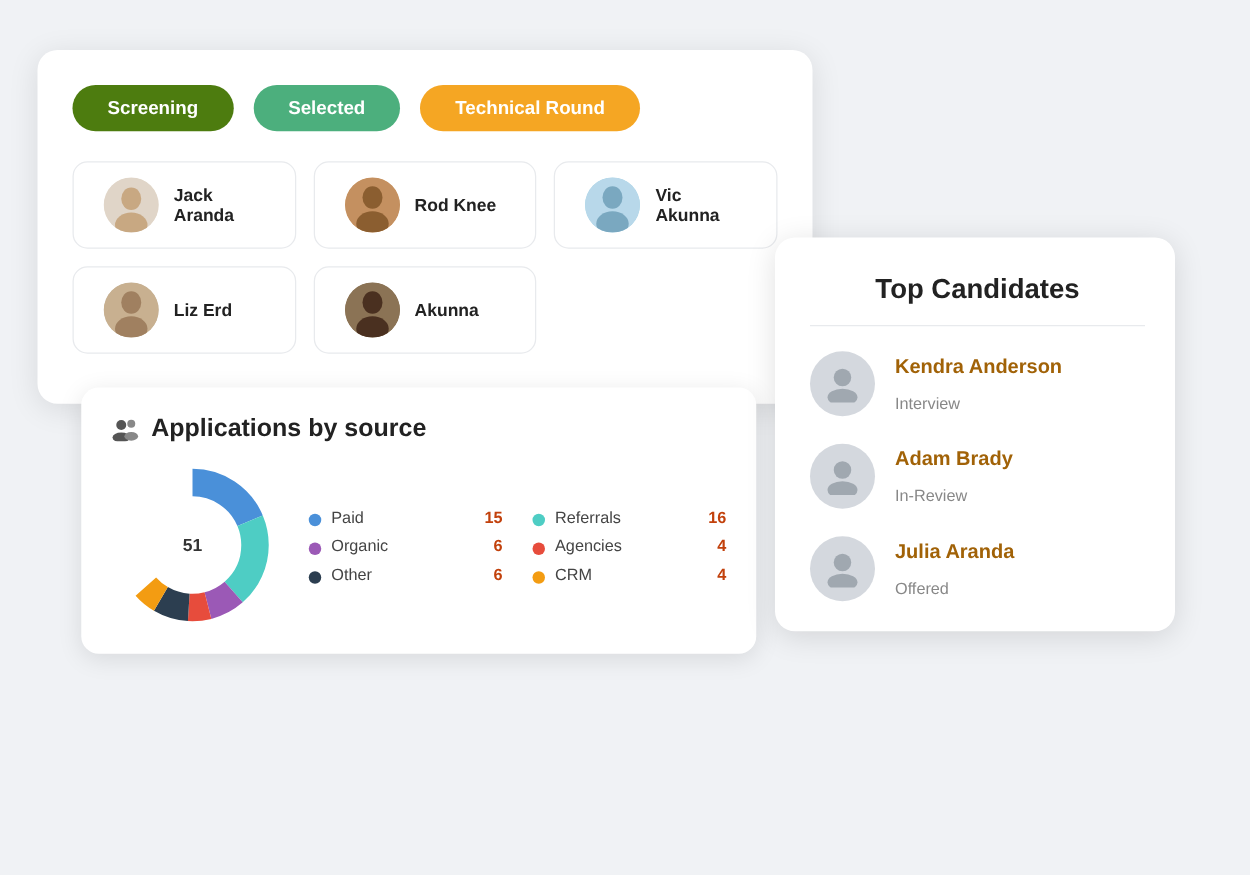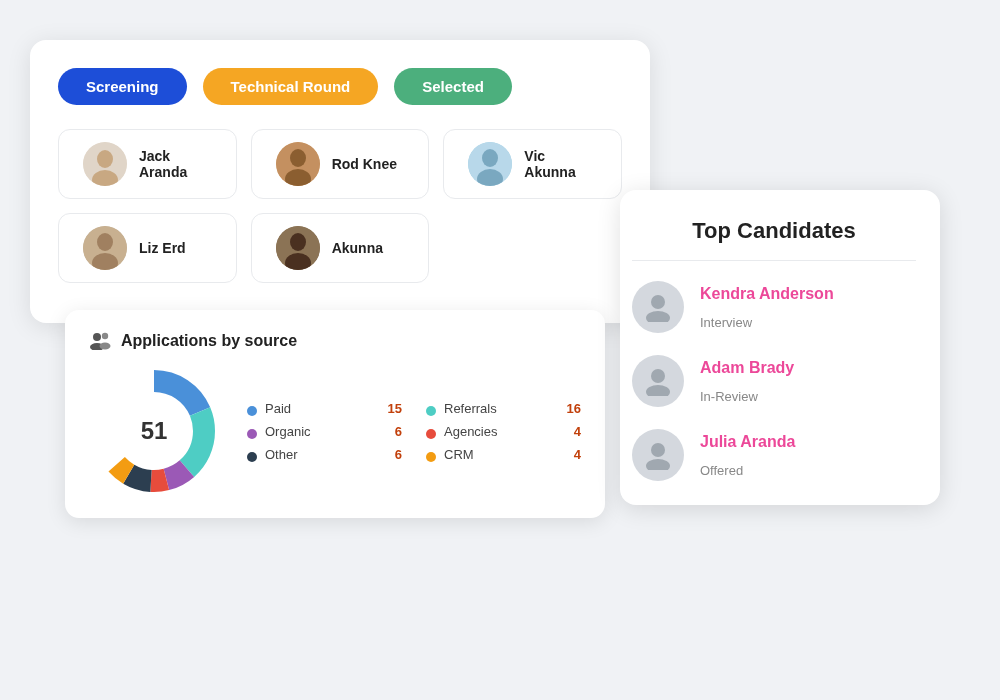--- a/index.html
+++ b/index.html
@@ -32,21 +32,21 @@
     }
     .stage-btn {
       padding: 10px 28px;
       border-radius: 24px;
       border: none;
       font-size: 15px;
       font-weight: 600;
       cursor: pointer;
       color: #fff;
     }
-    .stage-btn.screening { background: #1d4ed8; }
+    .stage-btn.screening { background: #4d7c0f; }
     .stage-btn.technical { background: #f5a623; }
     .stage-btn.selected  { background: #4caf7d; }
 
     
     .candidates-grid {
       display: grid;
       grid-template-columns: repeat(3, 1fr);
       gap: 14px;
       margin-bottom: 20px;
     }
@@ -92,42 +92,42 @@
       width: 540px;
       background: #fff;
       border-radius: 14px;
       padding: 22px 24px;
       box-shadow: 0 4px 20px rgba(0,0,0,0.10);
     }
     .apps-title {
       display: flex;
       align-items: center;
       gap: 10px;
-      font-size: 16px;
+      font-size: 20px;
       font-weight: 700;
       color: #222;
       margin-bottom: 16px;
     }
     .apps-content {
       display: flex;
       align-items: center;
       gap: 28px;
     }
     .donut-wrapper {
       position: relative;
       width: 130px;
       height: 130px;
       flex-shrink: 0;
     }
     .donut-center {
       position: absolute;
       top: 50%;
       left: 50%;
       transform: translate(-50%, -50%);
-      font-size: 24px;
+      font-size: 14px;
       font-weight: 700;
       color: #333;
     }
     .legend {
       display: grid;
       grid-template-columns: 1fr 1fr;
       gap: 8px 24px;
       flex: 1;
     }
     .legend-item {
@@ -153,21 +153,21 @@
     }
 
     
     .top-card {
       position: absolute;
       top: 190px;
       left: 620px;
       width: 320px;
       background: #fff;
       border-radius: 16px;
-      padding: 28px 24px 24px 12px;
+      padding: 28px 24px 24px 28px;
       box-shadow: 0 4px 24px rgba(0,0,0,0.12);
     }
     .top-card-title {
       font-size: 22px;
       font-weight: 700;
       color: #222;
       margin-bottom: 16px;
       text-align: center;
     }
     .divider {
@@ -189,37 +189,37 @@
       background: #d4d8de;
       display: flex;
       align-items: center;
       justify-content: center;
       flex-shrink: 0;
     }
     .ghost-avatar svg { width: 30px; height: 30px; }
     .candidate-info .cname {
       font-size: 16px;
       font-weight: 700;
-      color: #ec4899;
+      color: #a16207;
     }
     .candidate-info .cstatus {
       font-size: 13px;
       color: #888;
       margin-top: 12px;
     }
   </style>
 </head>
 <body>
 
 <div class="main-card">
 
   <div class="stages-row">
     <button class="stage-btn screening">Screening</button>
+    <button class="stage-btn selected">Selected</button>
     <button class="stage-btn technical">Technical Round</button>
-    <button class="stage-btn selected">Selected</button>
   </div>
 
   <div class="candidates-grid">
 
     <div class="candidate-card">
       <div class="candidate-avatar avatar-jack">
         <svg viewBox="0 0 44 44" xmlns="http://www.w3.org/2000/svg">
           <circle cx="22" cy="22" r="22" fill="#e0d5c8"></circle>
           <ellipse cx="22" cy="17" rx="8" ry="9" fill="#c8a882"></ellipse>
           <ellipse cx="22" cy="38" rx="13" ry="10" fill="#c8a882"></ellipse>

